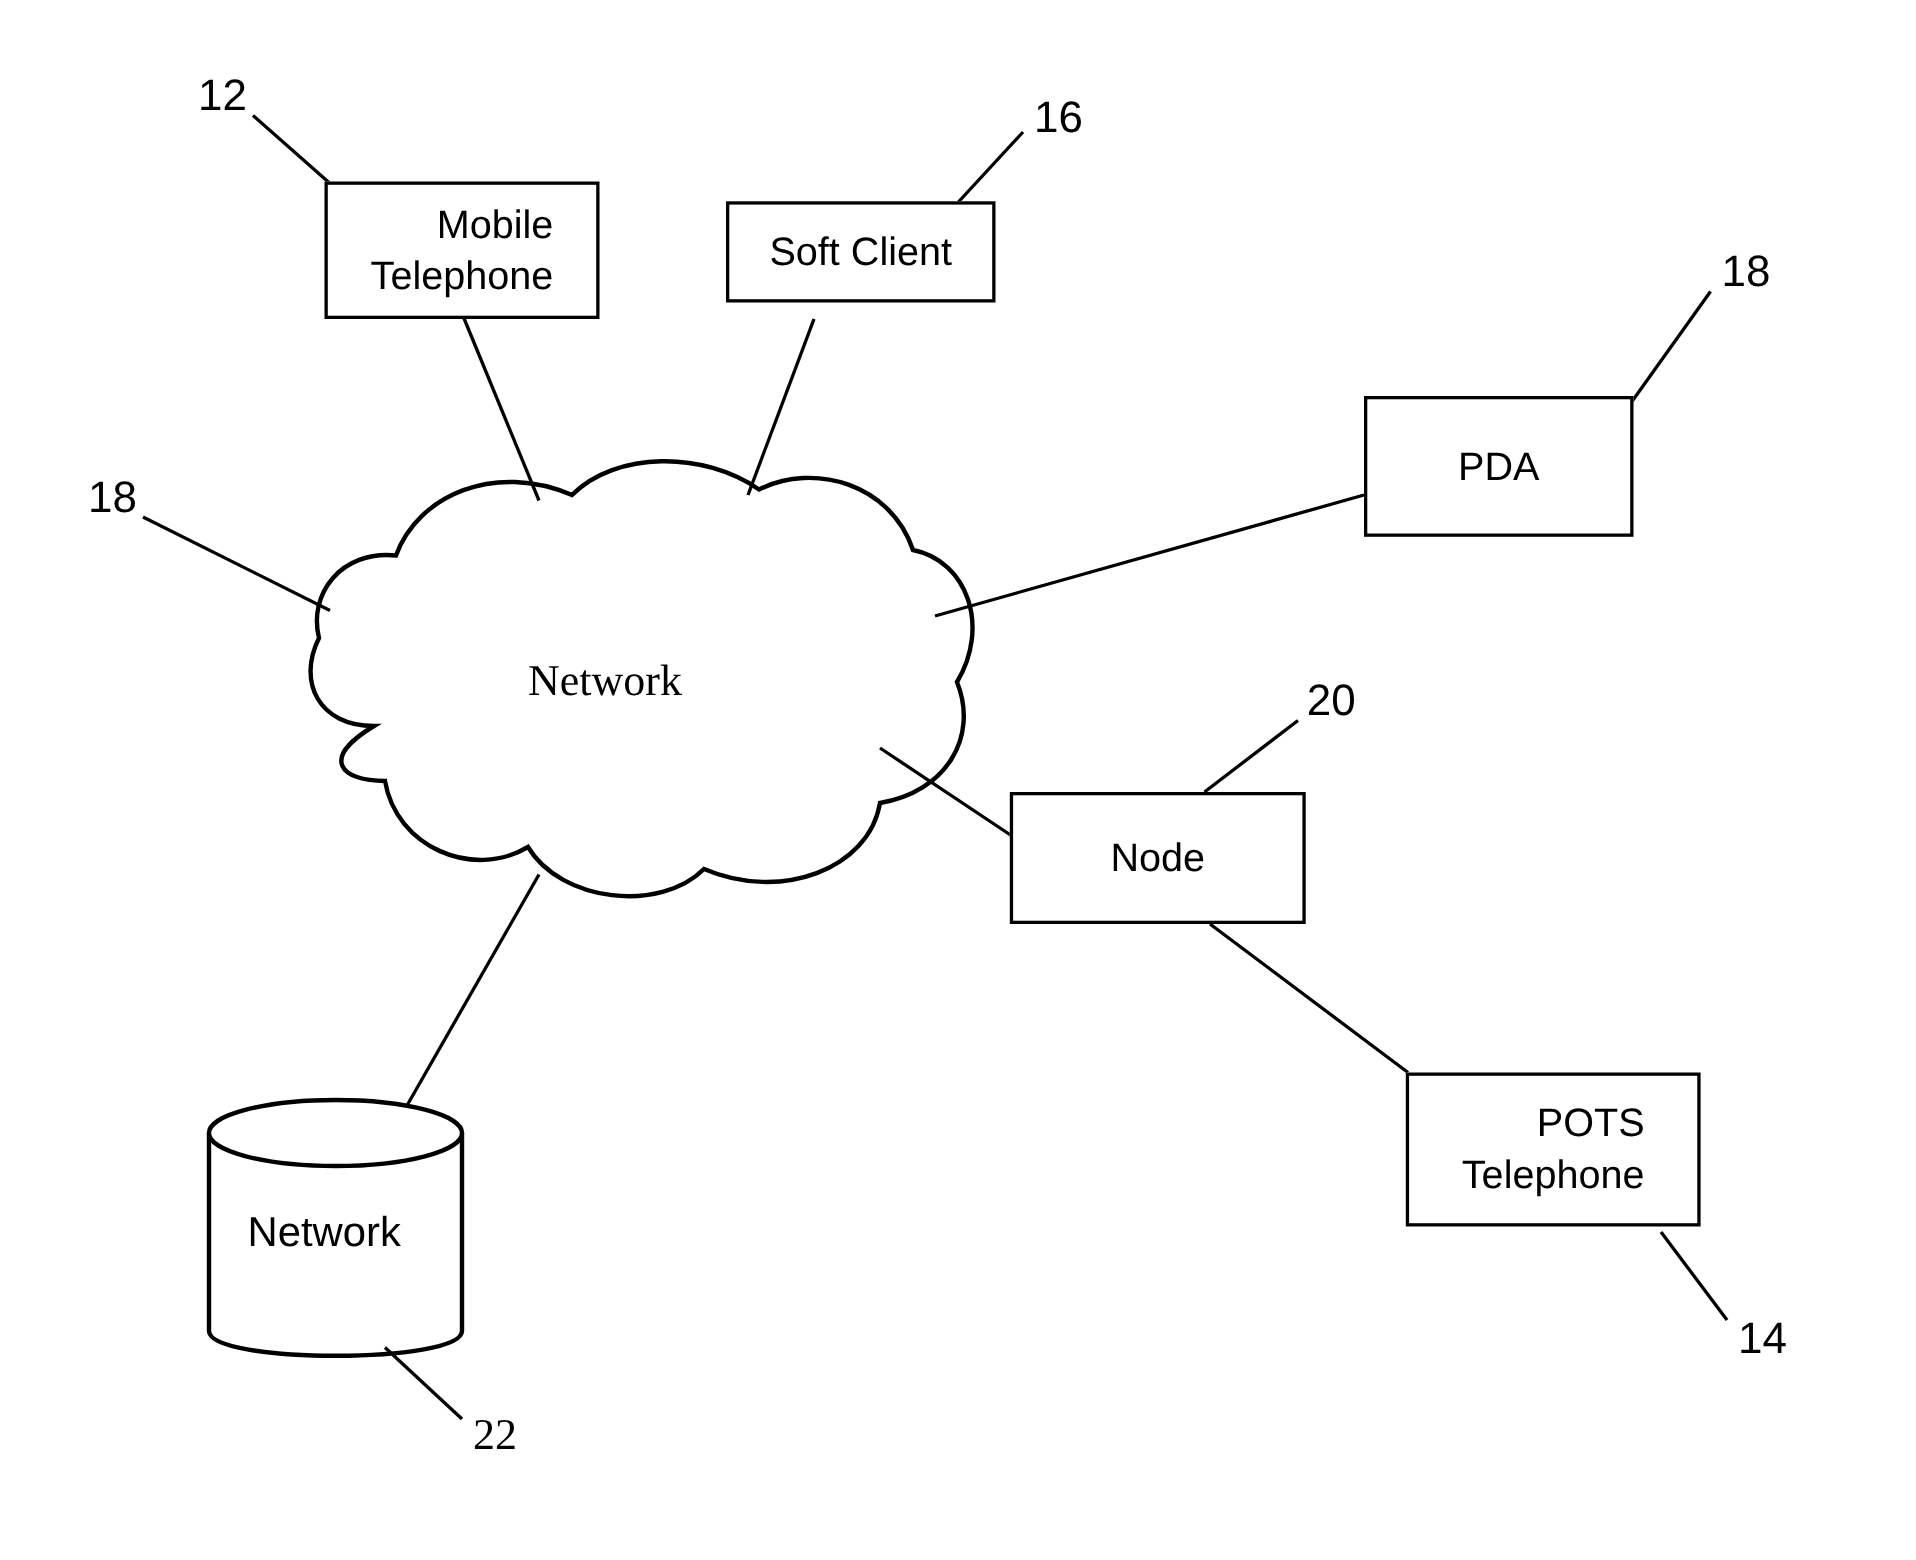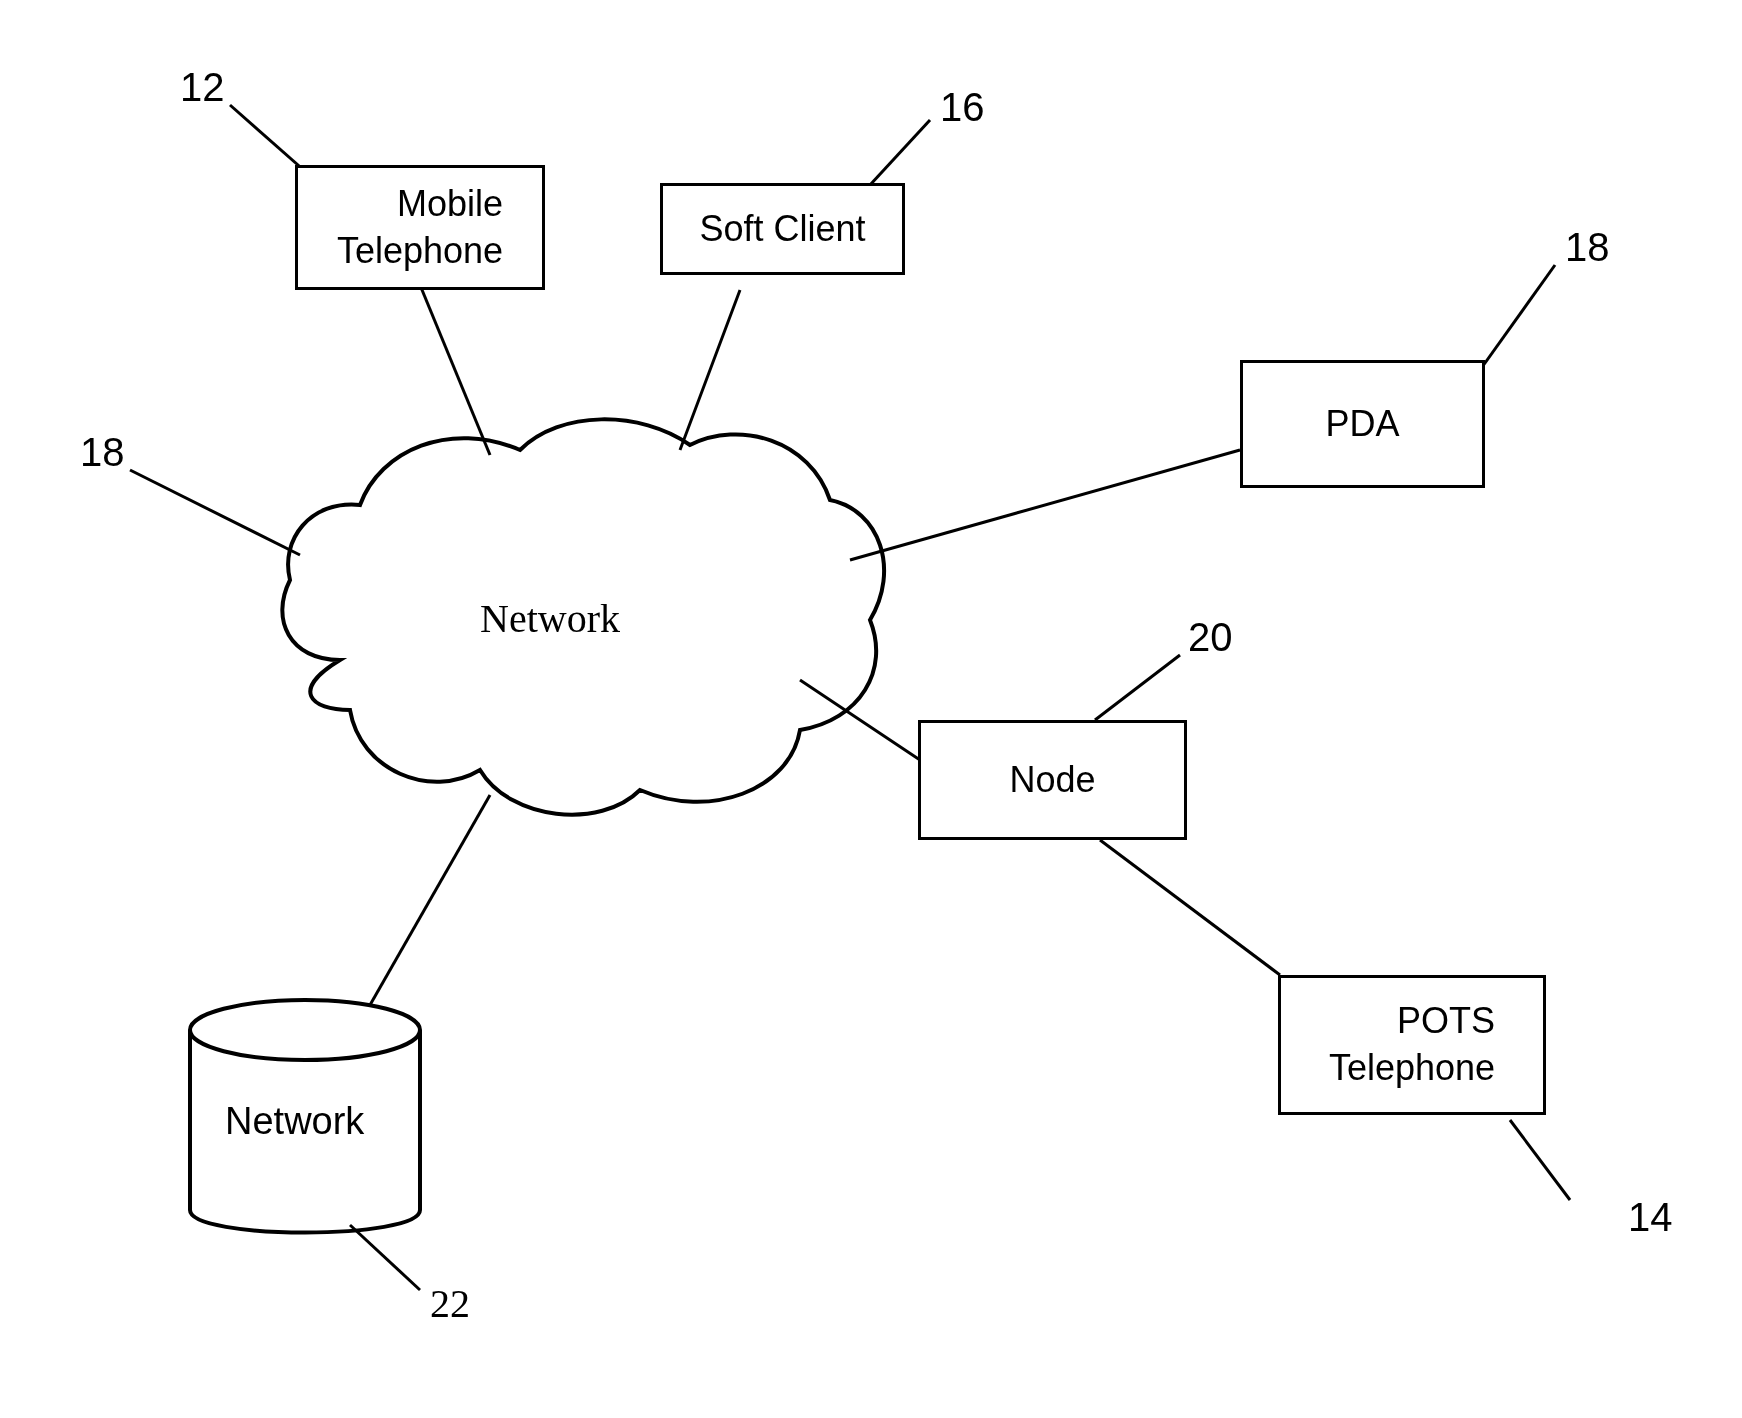--- a/index.html
+++ b/index.html
@@ -115,14 +115,14 @@
 Telephone</span>
 </div>
 
 <div class="cloud-label" style="left: 225px; top: 1100px; font-size: 38px;">Network</div>
 
 <div class="ref-label" style="left: 180px; top: 65px;">12</div>
 <div class="ref-label" style="left: 940px; top: 85px;">16</div>
 <div class="ref-label" style="left: 1565px; top: 225px;">18</div>
 <div class="ref-label" style="left: 80px; top: 430px;">18</div>
 <div class="ref-label" style="left: 1188px; top: 615px;">20</div>
-<div class="ref-label" style="left: 1580px; top: 1195px; margin-left: 48px;">14</div>
+<div class="ref-label" style="left: 1580px; top: 1195px;">14</div>
 <div class="ref-label" style="left: 430px; top: 1280px; font-family: Liberation Serif, serif;">22</div>
 
 </body></html>

